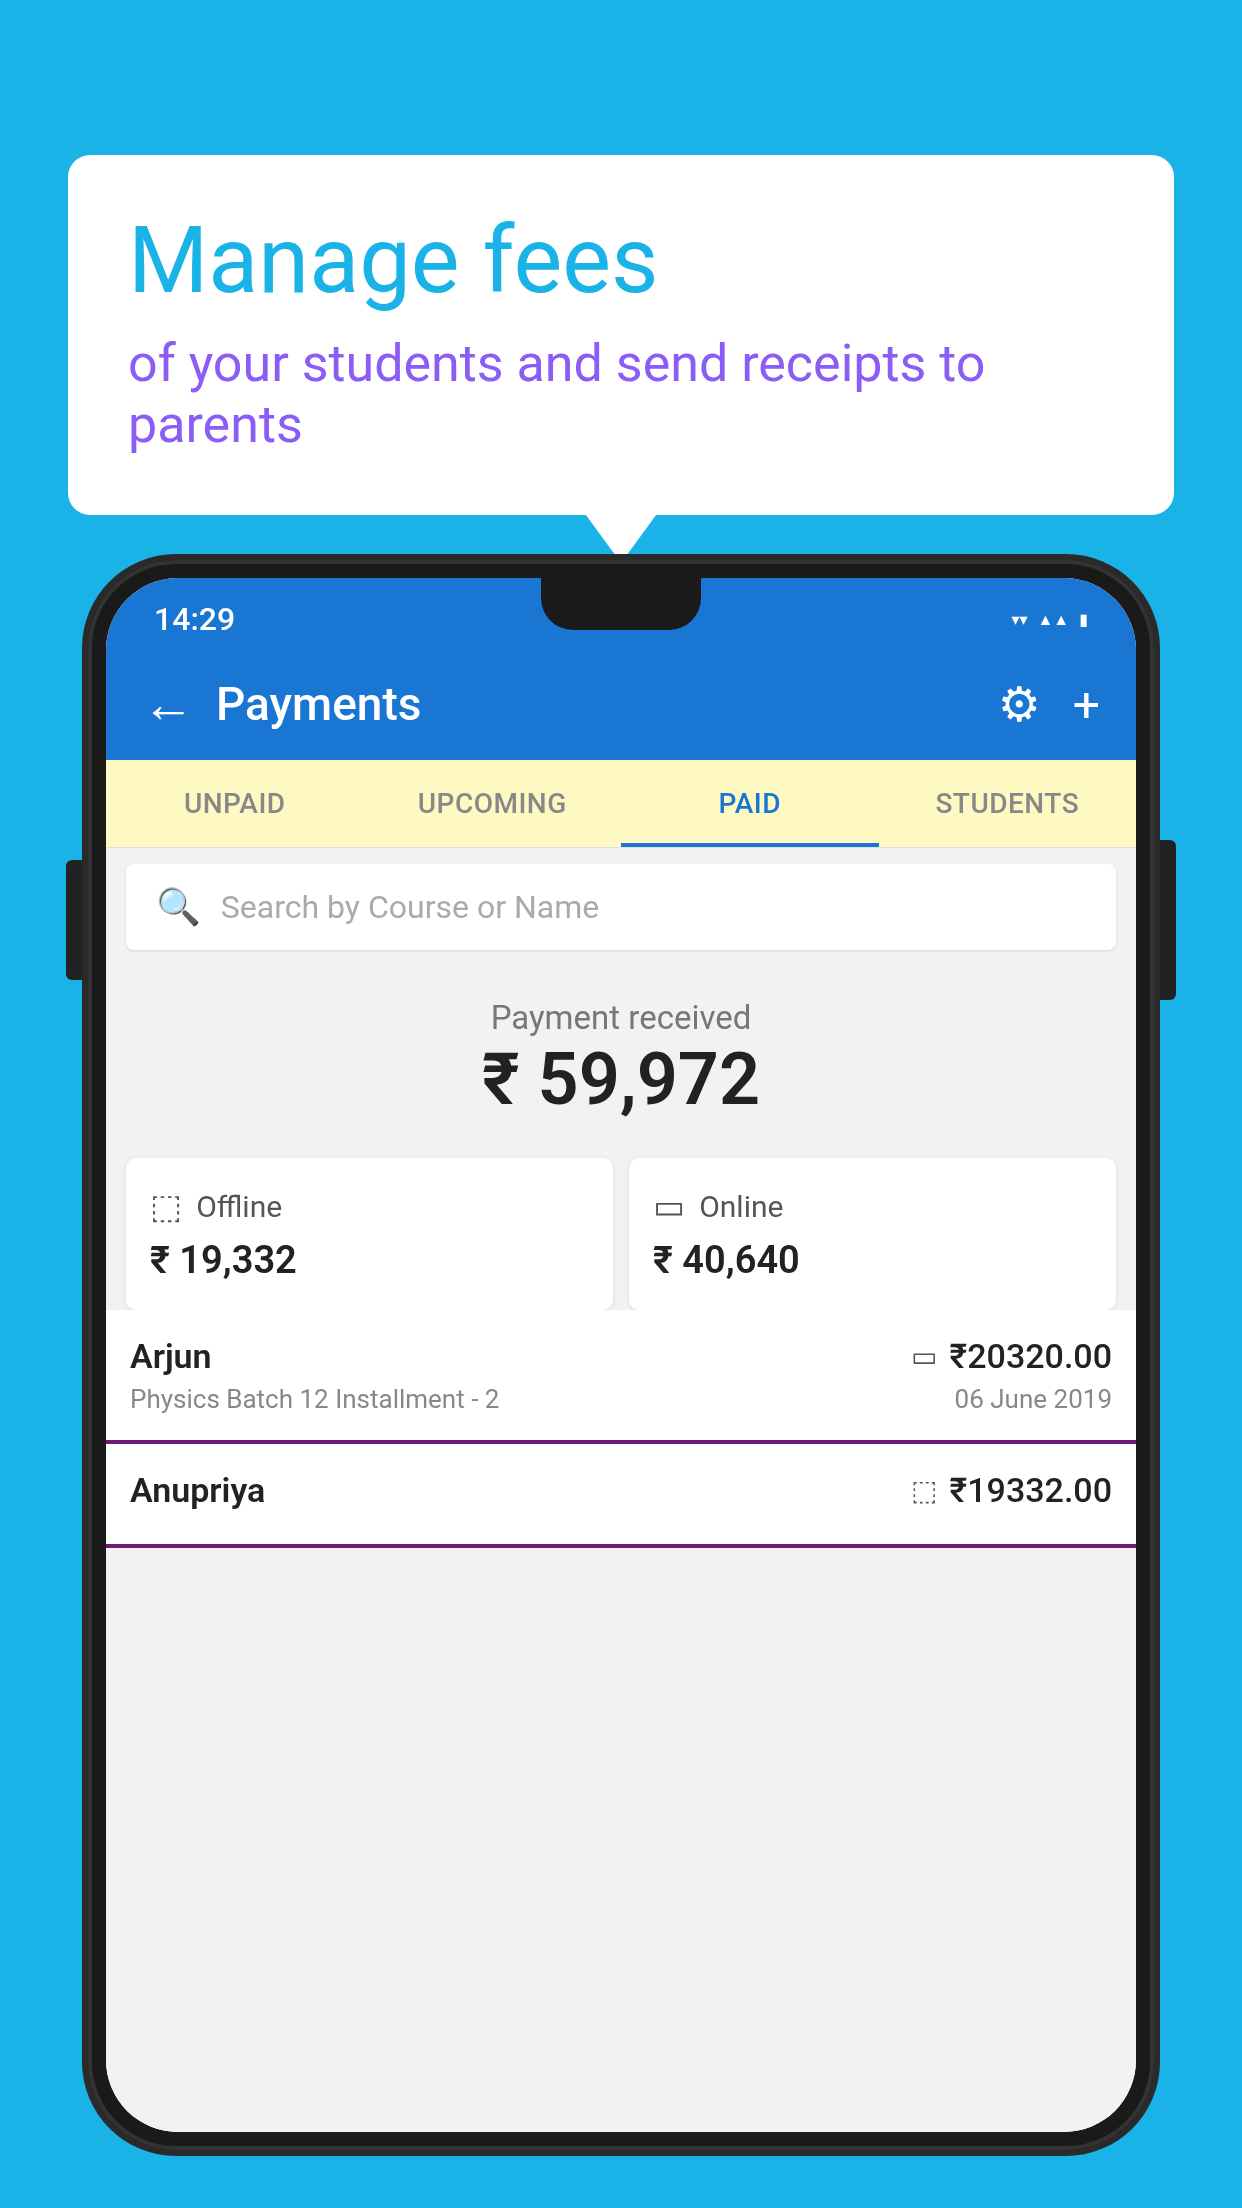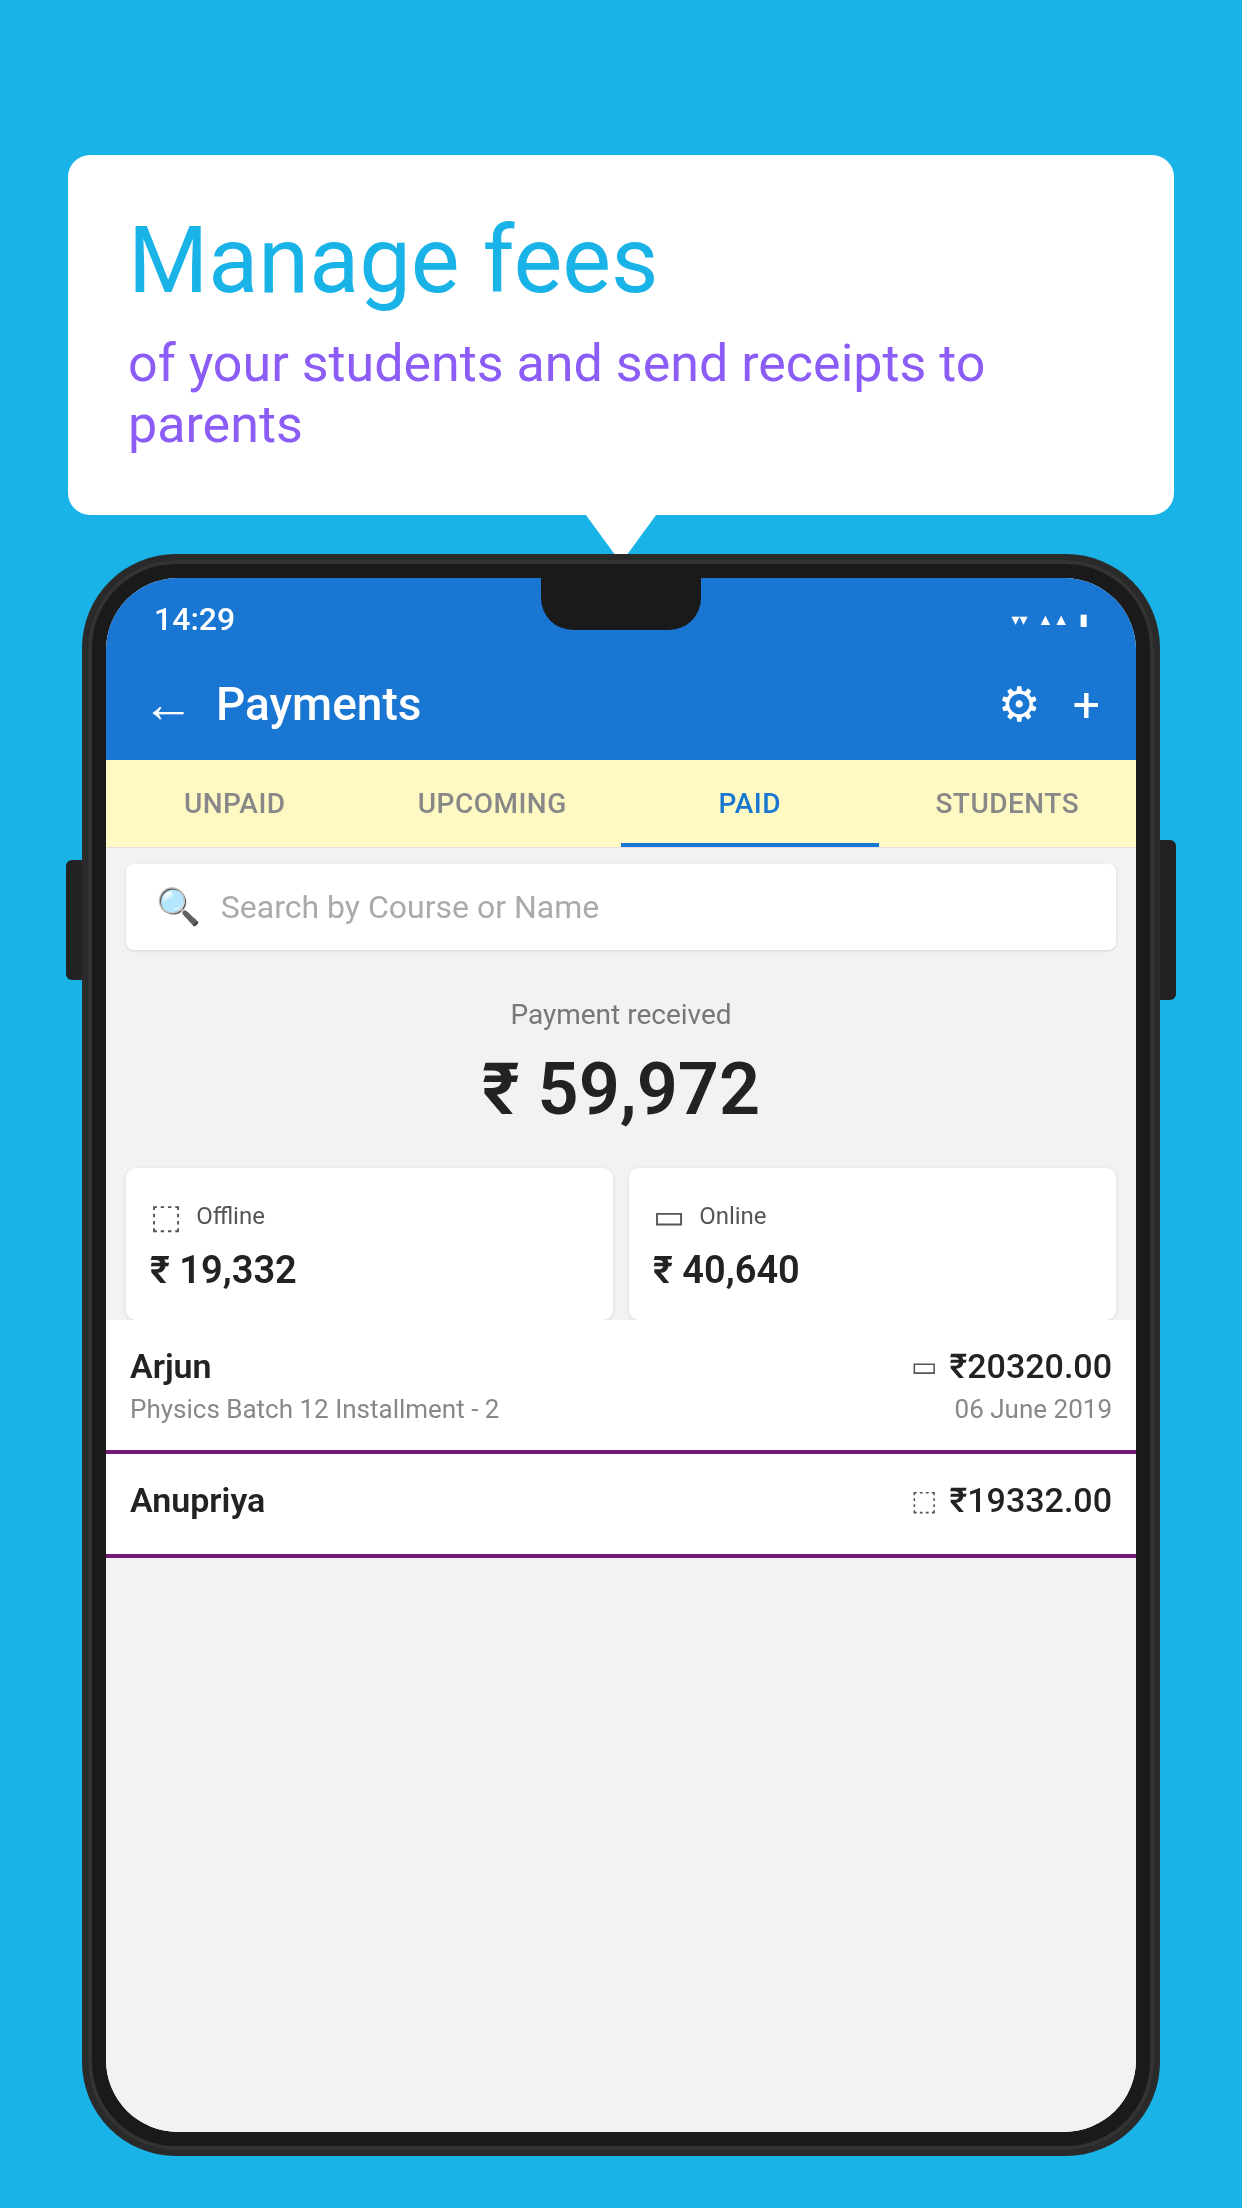--- a/index.html
+++ b/index.html
@@ -249,23 +249,23 @@
     }
 
     
     .payment-received {
       background: #f2f2f2;
       padding: 32px 0 20px;
       text-align: center;
     }
 
     .payment-received-label {
-      font-size: 28px;
+      font-size: 33px;
       color: #777;
-      margin-bottom: 16px;
+      margin-bottom: 0;
     }
 
     .payment-amount {
       font-size: 72px;
       font-weight: 600;
       color: #222;
     }
 
     
     .payment-cards {
@@ -289,21 +289,21 @@
       gap: 14px;
       margin-bottom: 12px;
     }
 
     .payment-card-icon {
       font-size: 34px;
       color: #555;
     }
 
     .payment-card-label {
-      font-size: 24px;
+      font-size: 30px;
       color: #555;
     }
 
     .payment-card-amount {
       font-size: 38px;
       font-weight: 600;
       color: #222;
     }
 
     

